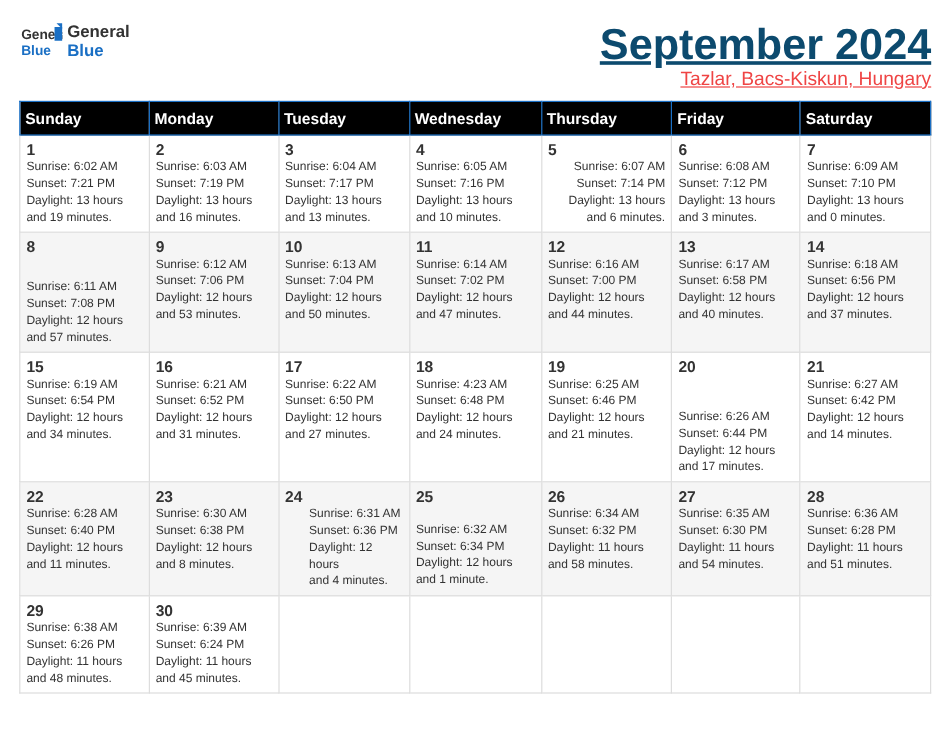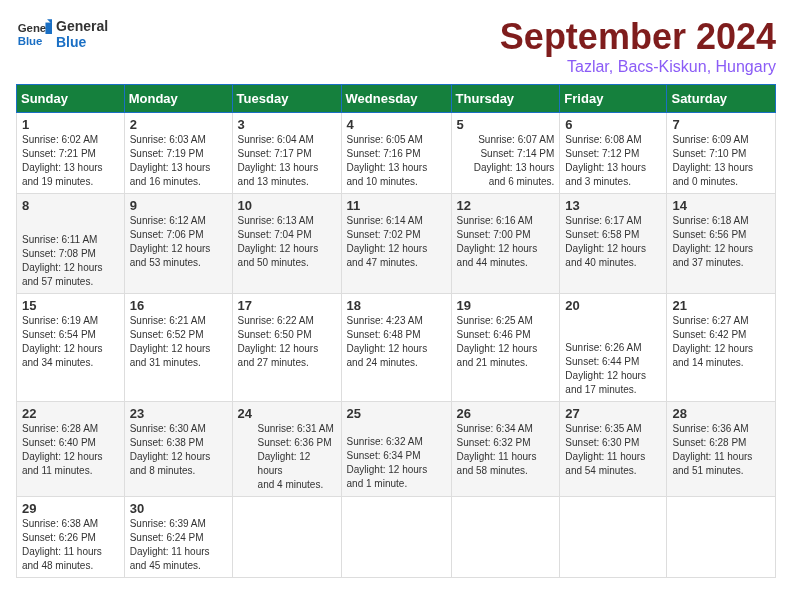--- a/index.html
+++ b/index.html
@@ -24,33 +24,35 @@
     .logo-icon {
       width: 36px;
       height: 36px;
     }
     .title-area {
       text-align: right;
     }
     .month-title {
       font-size: 36px;
       font-weight: bold;
-      color: #7f1d1d;
+      color: #0c4a6e;
+      text-decoration: underline;
     }
     .location-title {
       font-size: 16px;
-      color: #8b5cf6;
+      color: #ef4444;
+      text-decoration: underline;
     }
     .calendar-table {
       width: 100%;
       border-collapse: collapse;
       border: 1px solid #ccc;
     }
     .calendar-table th {
-      background-color: #15803d;
+      background-color: #000000;
       color: #fff;
       font-size: 13px;
       font-weight: bold;
       padding: 6px 4px;
       text-align: left;
       border: 1px solid #1a6fc4;
     }
     .calendar-table td {
       vertical-align: top;
       padding: 4px 5px;

